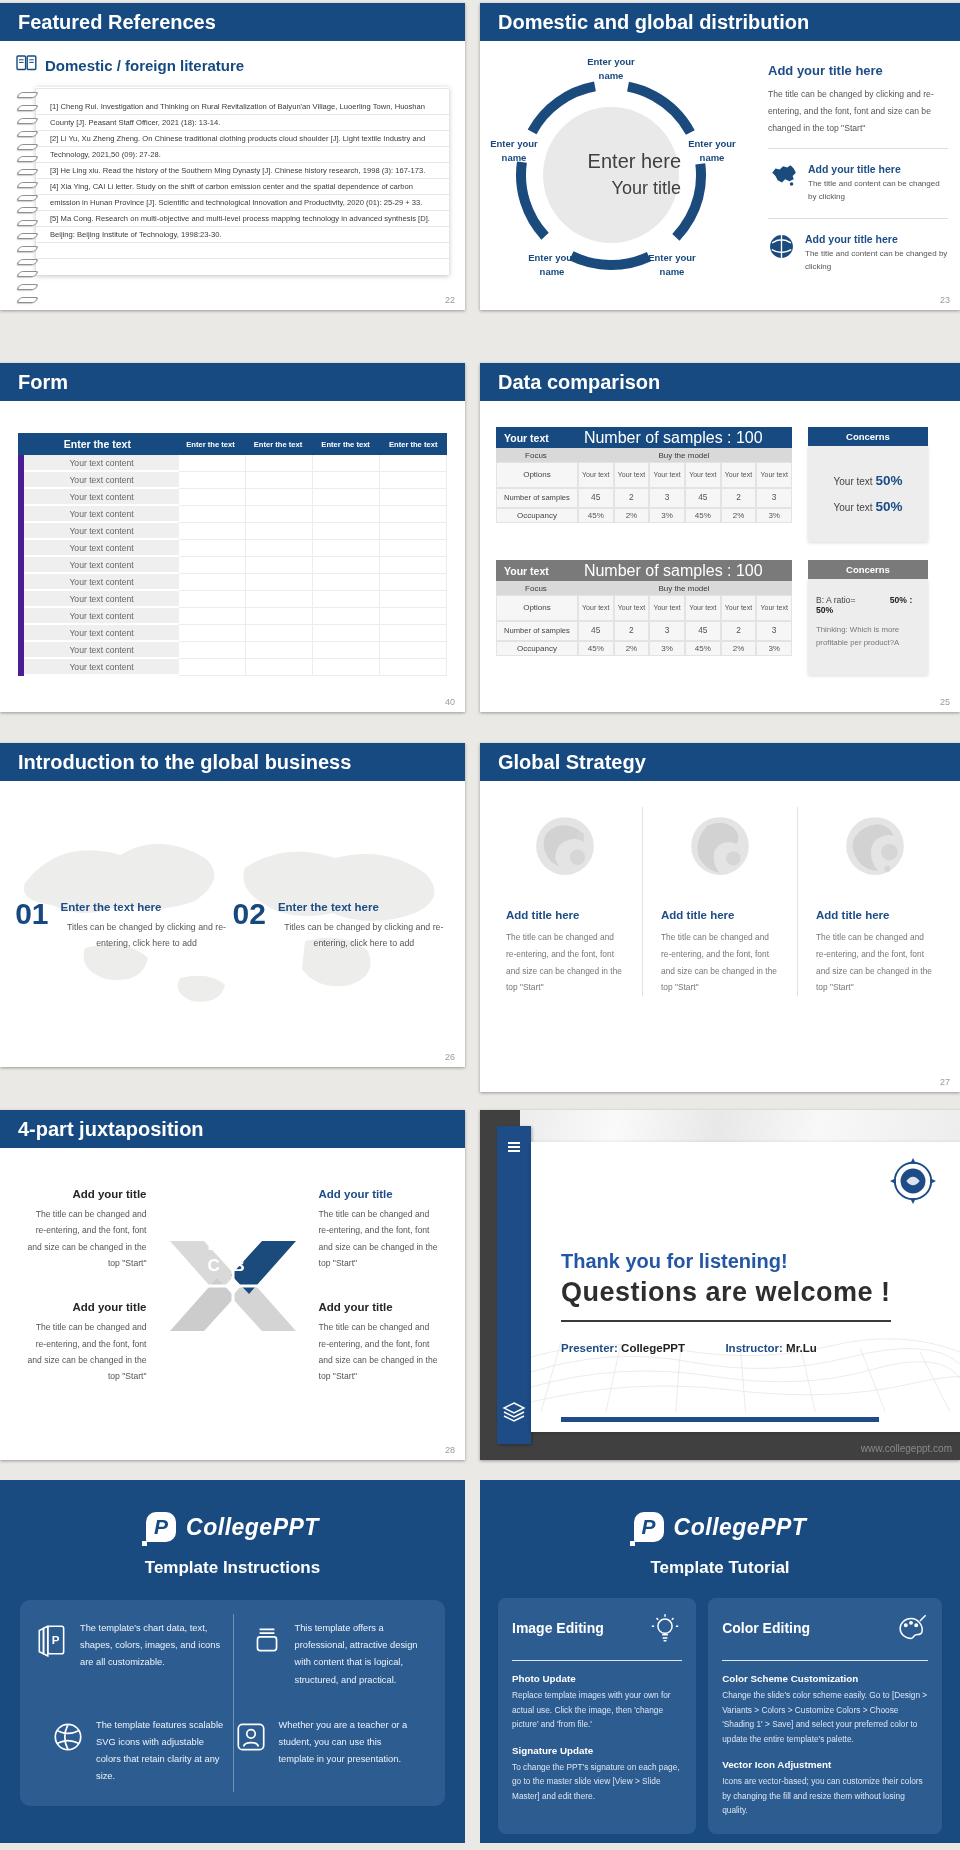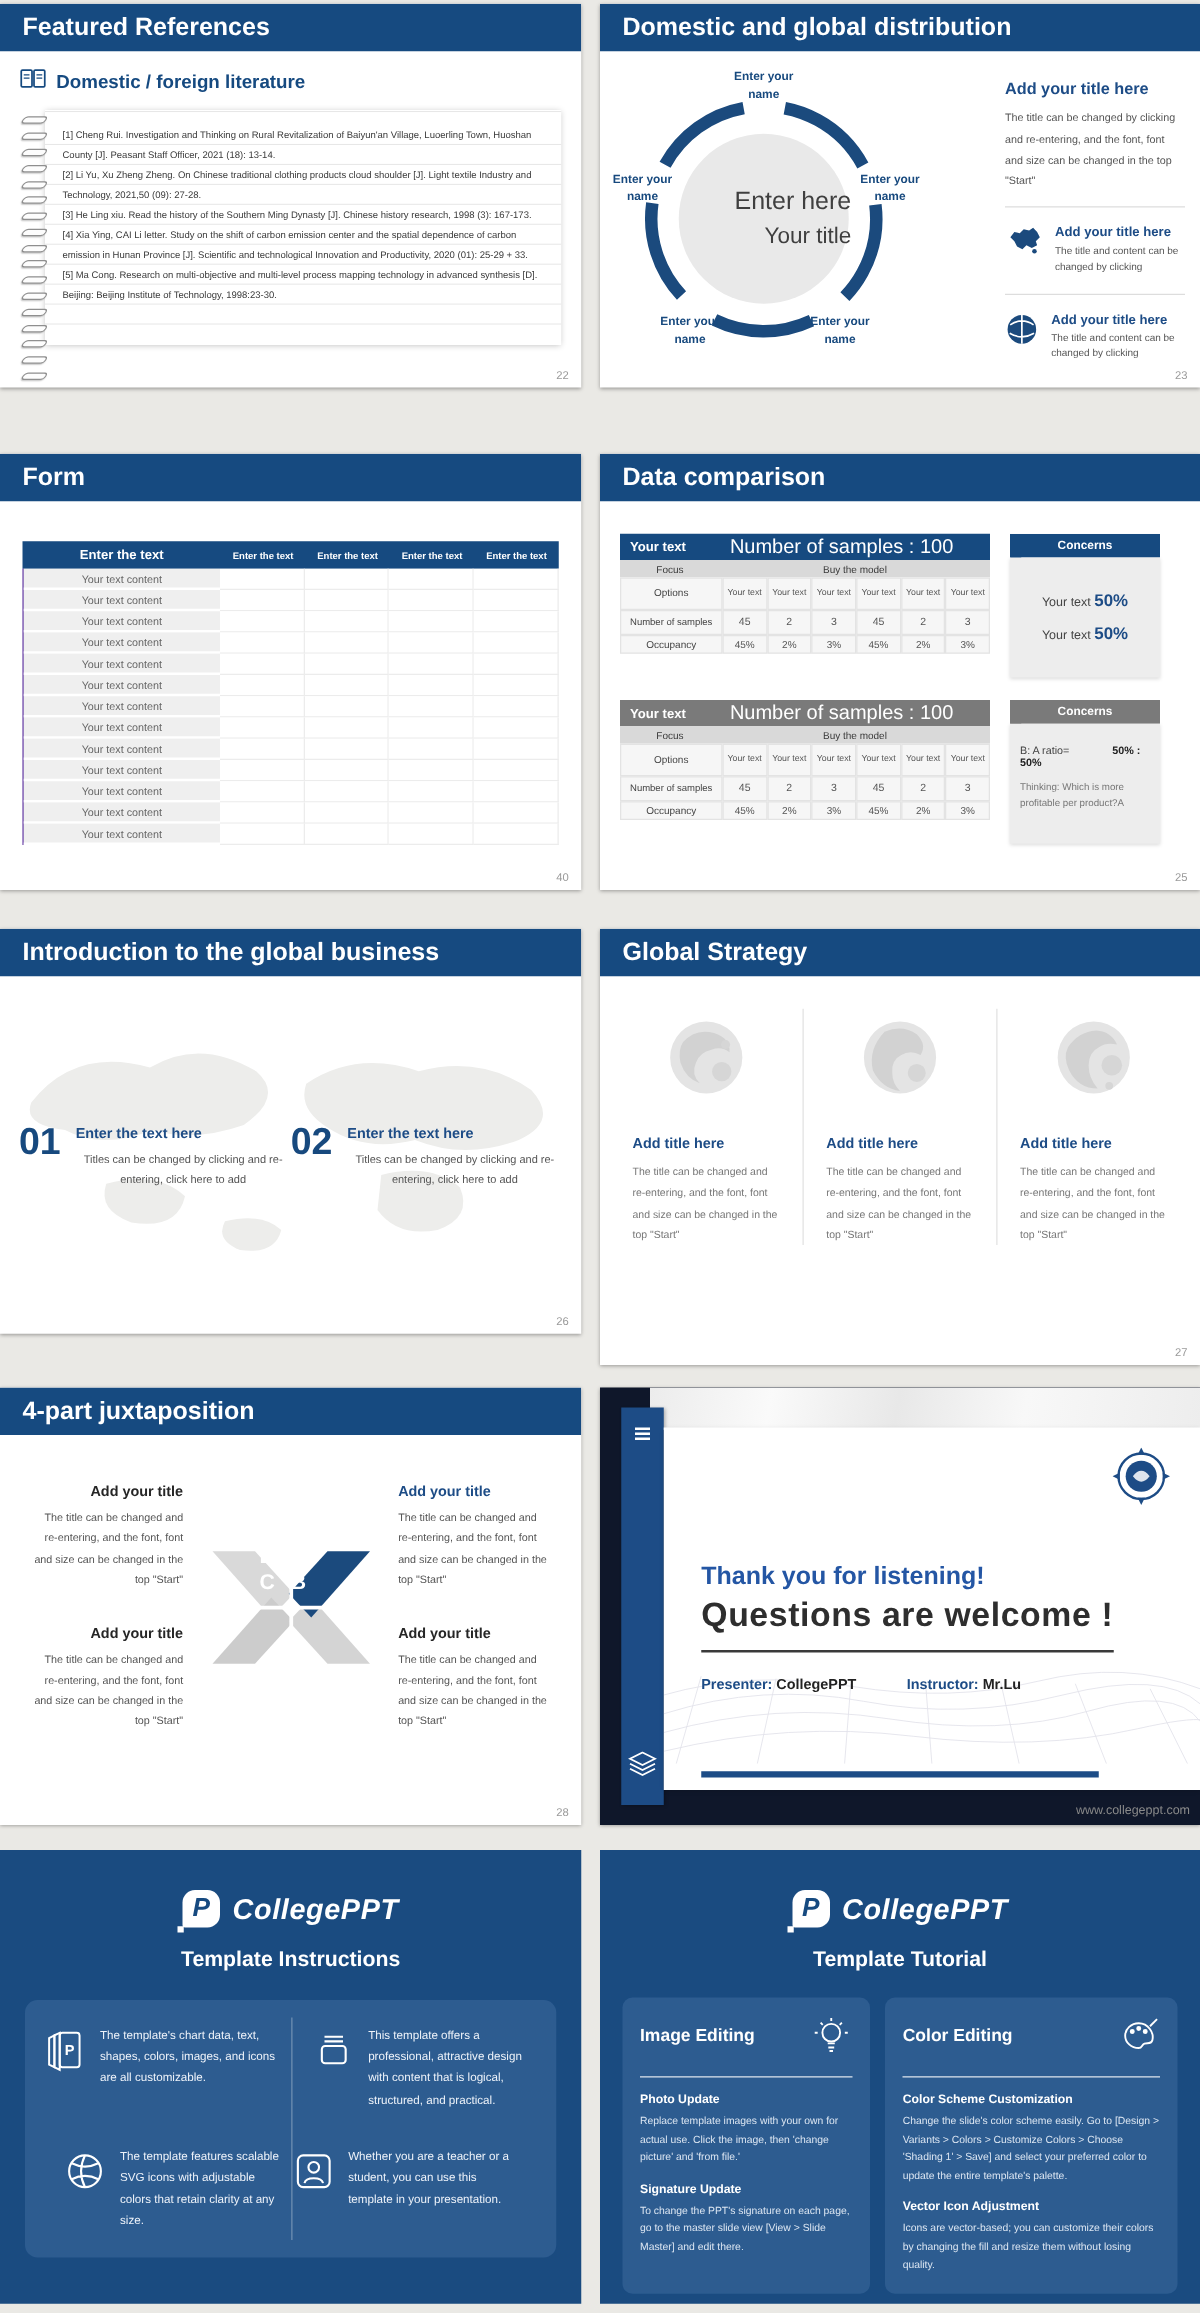--- a/index.html
+++ b/index.html
@@ -21,37 +21,37 @@
   .ref-card p{margin:0;font-size:7.6px;line-height:16px;color:#3a3a3a;}
   .binding{position:absolute;left:-18px;top:2px;display:flex;flex-direction:column;}
   .ring{width:17px;height:4px;border:1px solid #8f8f8f;border-radius:3px;background:#fdfdfd;transform:skewX(-35deg);margin:3.4px 0;box-shadow:0 1px 1px rgba(0,0,0,.2);}
 
   
   .wheel{position:absolute;left:6px;top:50px;width:250px;height:250px;}
   .wheel .ctext{position:absolute;left:55px;top:94px;width:140px;text-align:right;color:#3f3f3f;}
   .wheel .ctext .l1{font-size:20px;line-height:1.45;}
   .wheel .ctext .l2{font-size:18px;line-height:1.4;}
   .wlabel{position:absolute;width:56px;text-align:center;font-size:9.5px;font-weight:bold;color:#17497e;line-height:1.5;}
-  .s23-right{position:absolute;left:288px;right:12px;top:60px;margin-left:36px;}
+  .s23-right{position:absolute;left:288px;right:12px;top:60px;}
   .s23-right h3{margin:0 0 8px;font-size:13px;color:#1d4c86;}
   .s23-right .para{font-size:8.6px;color:#555;line-height:1.95;}
   .s23-div{border-top:1px solid #ddd;margin:12px 0;}
   .s23-item{display:flex;gap:10px;align-items:flex-start;padding:2px 0;}
   .s23-item .txt h4{margin:0 0 3px;font-size:10.5px;color:#1d4c86;}
   .s23-item .txt p{margin:0;font-size:8px;color:#555;line-height:1.6;}
 
   
   .f-table{margin:32px 18px 0;}
   .f-hrow{display:flex;background:#164a80;color:#fff;height:22px;align-items:center;text-align:center;}
   .f-h1{width:37%;font-weight:bold;font-size:10.5px;}
   .f-h{width:15.75%;font-weight:bold;font-size:7.6px;}
   .f-row{display:flex;height:17px;}
   .f-c1{width:37%;background:#efefef;border-bottom:2px solid #fff;color:#666;font-size:8.6px;display:flex;align-items:center;justify-content:center;}
   .f-c{width:15.75%;background:#fff;border-right:1px solid #ececec;border-bottom:1px solid #ececec;}
-  .f-body{border-left:1px solid #4c1d95;}
+  .f-body{border-left:6px solid #4c1d95;}
 
   
   .dc-group{display:flex;margin:26px 16px 0;}
   .dc-table{width:296px;font-size:8px;}
   .dc-hrow{display:flex;height:21px;align-items:center;color:#fff;}
   .dc-hrow .hl{width:27%;font-weight:bold;font-size:10.5px;padding-left:8px;}
   .dc-hrow .hr{flex:1;text-align:left;font-size:16px;}
   .dc-sub{display:flex;height:14px;background:#d9d9d9;color:#3a3a3a;align-items:center;}
   .dc-sub .sl{width:27%;text-align:center;}
   .dc-sub .sr{flex:1;text-align:center;}
@@ -87,21 +87,21 @@
   
   .s28-grid{display:grid;grid-template-columns:1fr 160px 1fr;column-gap:6px;padding:40px 26px 0;row-gap:30px;}
   .s28-blk h4{margin:0 0 6px;font-size:11.5px;color:#262626;}
   .s28-blk p{margin:0;font-size:8.6px;color:#555;line-height:1.9;}
   .s28-blk.ral{text-align:right;}
   .s28-blk.top-r h4{color:#1d4c86;}
   .s28-center{grid-row:1 / span 2;grid-column:2;display:flex;align-items:center;justify-content:center;position:relative;}
   .xletter{position:absolute;color:#fff;font-weight:800;font-size:17px;}
 
   
-  .ty{background:#0f172a;}
+  .ty{background:#404040;}
   .ty-streaks{position:absolute;left:40px;right:0;top:0;height:34px;background:linear-gradient(100deg,#ececec 0%,#fafafa 22%,#e8e8e8 45%,#f8f8f8 68%,#ededed 100%);}
   .ty-side{position:absolute;left:17px;top:16px;bottom:16px;width:34px;background:#1d4c86;box-shadow:1px 1px 3px rgba(0,0,0,.3);}
   .ty-burger{margin:16px auto 0;width:12px;}
   .ty-burger div{height:2px;background:#fff;margin:2px 0;}
   .ty-diamond{position:absolute;bottom:16px;left:5px;}
   .ty-card{position:absolute;left:51px;top:32px;right:0;bottom:28px;background:#fff;box-shadow:0 1px 4px rgba(0,0,0,.18);overflow:hidden;}
   .ty-emblem{position:absolute;right:24px;top:16px;}
   .ty-text{position:absolute;left:30px;top:108px;}
   .ty-t1{font-size:20px;font-weight:bold;color:#2456a4;}
   .ty-t2{font-size:27px;font-weight:800;color:#2e2e2e;margin-top:4px;letter-spacing:.5px;}

